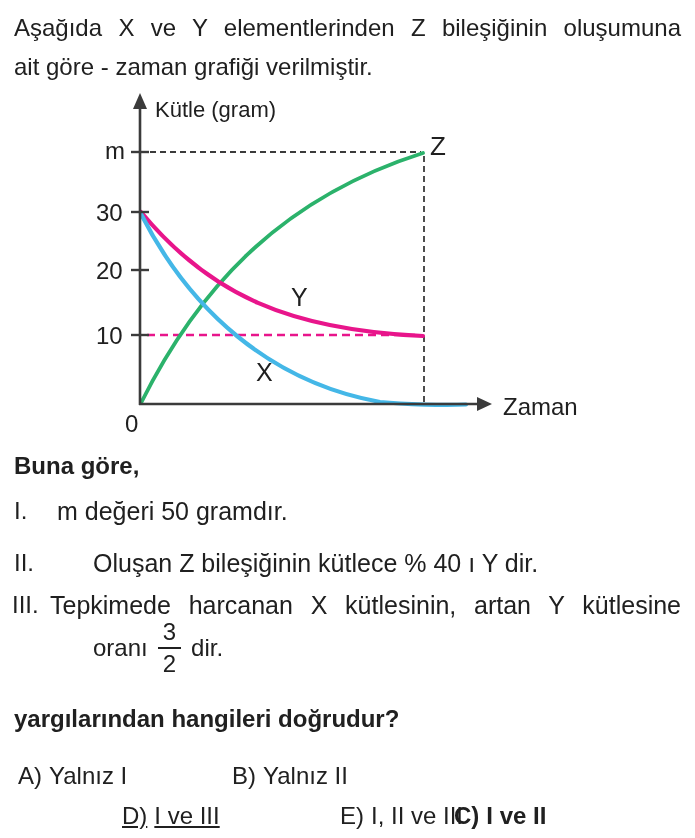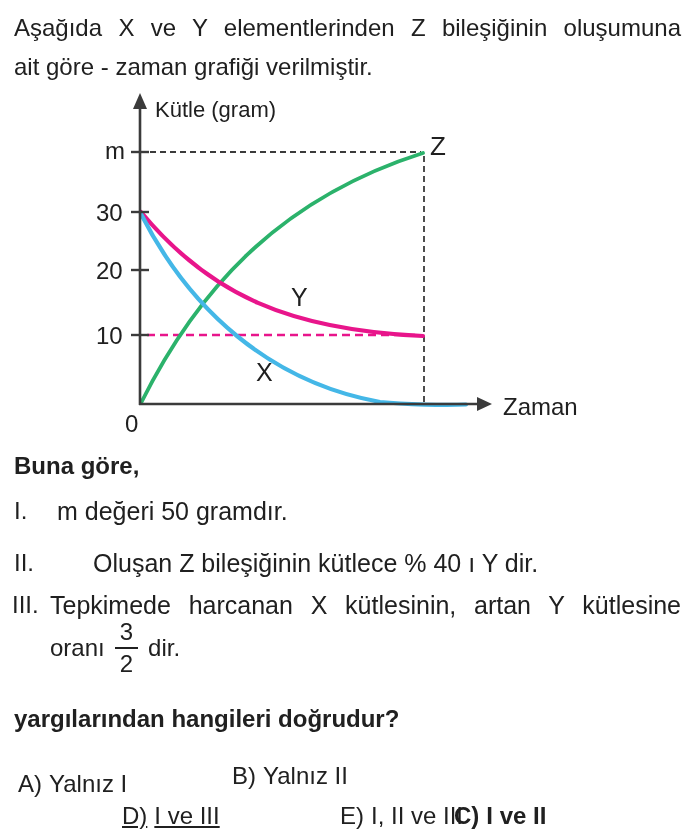--- a/index.html
+++ b/index.html
@@ -8,21 +8,21 @@
     font-family:"Liberation Sans",sans-serif;color:#202020;overflow:hidden;
   }
   .abs{position:absolute;white-space:nowrap;}
   .para{position:absolute;font-size:24px;line-height:39px;}
   .jline{text-align:justify;text-align-last:justify;}
   .bold{font-weight:700;}
   .fs24{font-size:24px;line-height:28px;}
   .numeral{font-size:24px;}
   .stmt-text{font-size:25px;}
   .just{white-space:normal;text-align:justify;text-align-last:justify;}
-  .fracrow{position:absolute;display:flex;align-items:center;gap:10px;font-size:24px;}
+  .fracrow{position:absolute;display:flex;align-items:center;gap:10px;font-size:24px;margin-left:43px;}
   .frac{display:flex;flex-direction:column;align-items:center;font-size:24px;line-height:26px;}
   .frac .num{padding:0 5px 2px;border-bottom:2.4px solid #202020;}
   .frac .den{padding-top:2px;}
   .option{position:absolute;font-size:24px;white-space:nowrap;}
   .option .olabel{margin-right:7px;}
   svg text{font-family:"Liberation Sans",sans-serif;fill:#202020;}
   .ticklabel{font-size:24px;}
   .axischarttitle{font-size:22px;}
   .curvelabel{font-size:25px;}
   .zlabel{font-size:26px;}
@@ -83,21 +83,21 @@
     <span>oranı</span>
     <span class="frac">
       <span class="num">3</span>
       <span class="den">2</span>
     </span>
     <span>dir.</span>
   </div>
 
   <div class="abs bold fs24" style="left:14px;top:705px;">yargılarından hangileri doğrudur?</div>
 
-  <div class="option" style="left:18px;top:762px;margin-top:8px;">
+  <div class="option" style="left:18px;top:762px;">
     <span class="olabel">A)</span><span>Yalnız I</span>
   </div>
   <div class="option" style="left:232px;top:762px;text-align:right;">
     <span class="olabel">B)</span><span>Yalnız II</span>
   </div>
   <div class="option" style="left:454px;top:802px;font-weight:bold;">
     <span class="olabel">C)</span><span>I ve II</span>
   </div>
   <div class="option" style="left:122px;top:802px;text-decoration:underline;">
     <span class="olabel">D)</span><span>I ve III</span>

